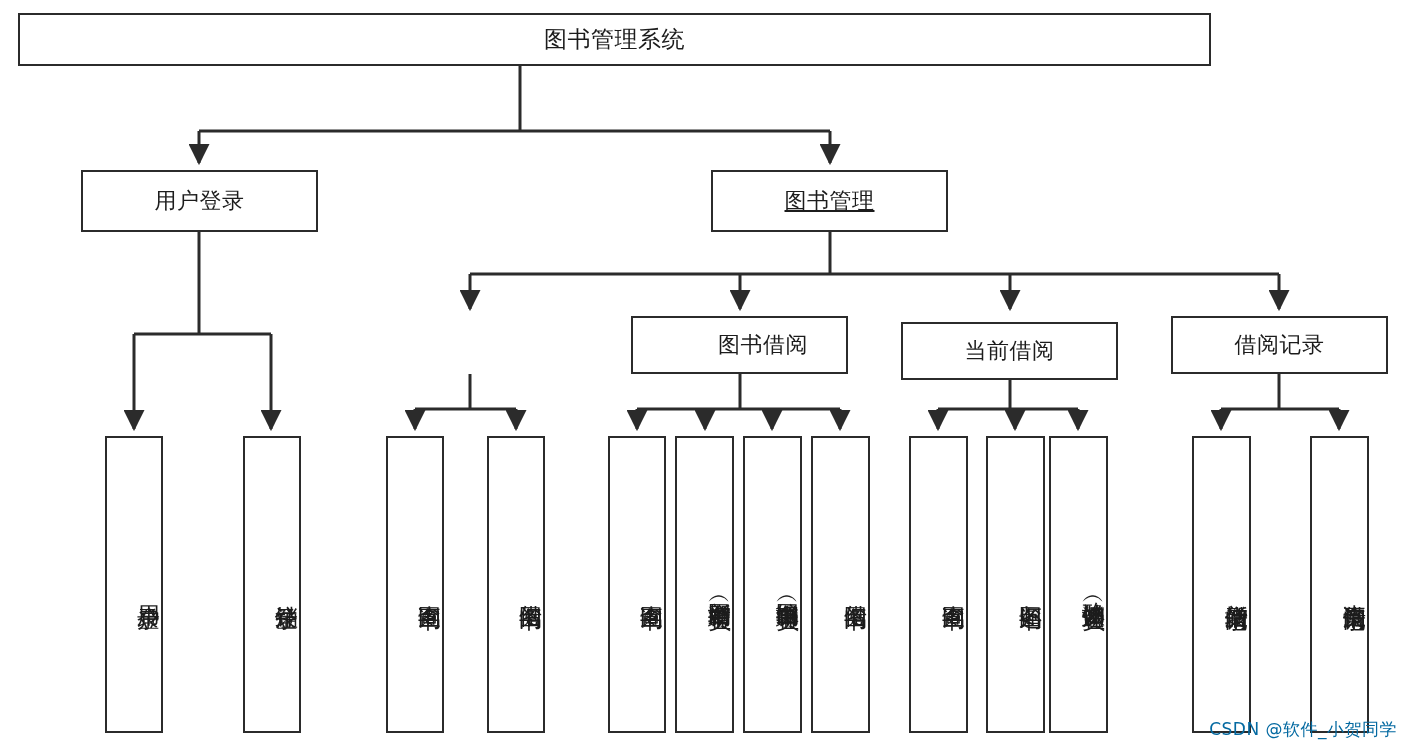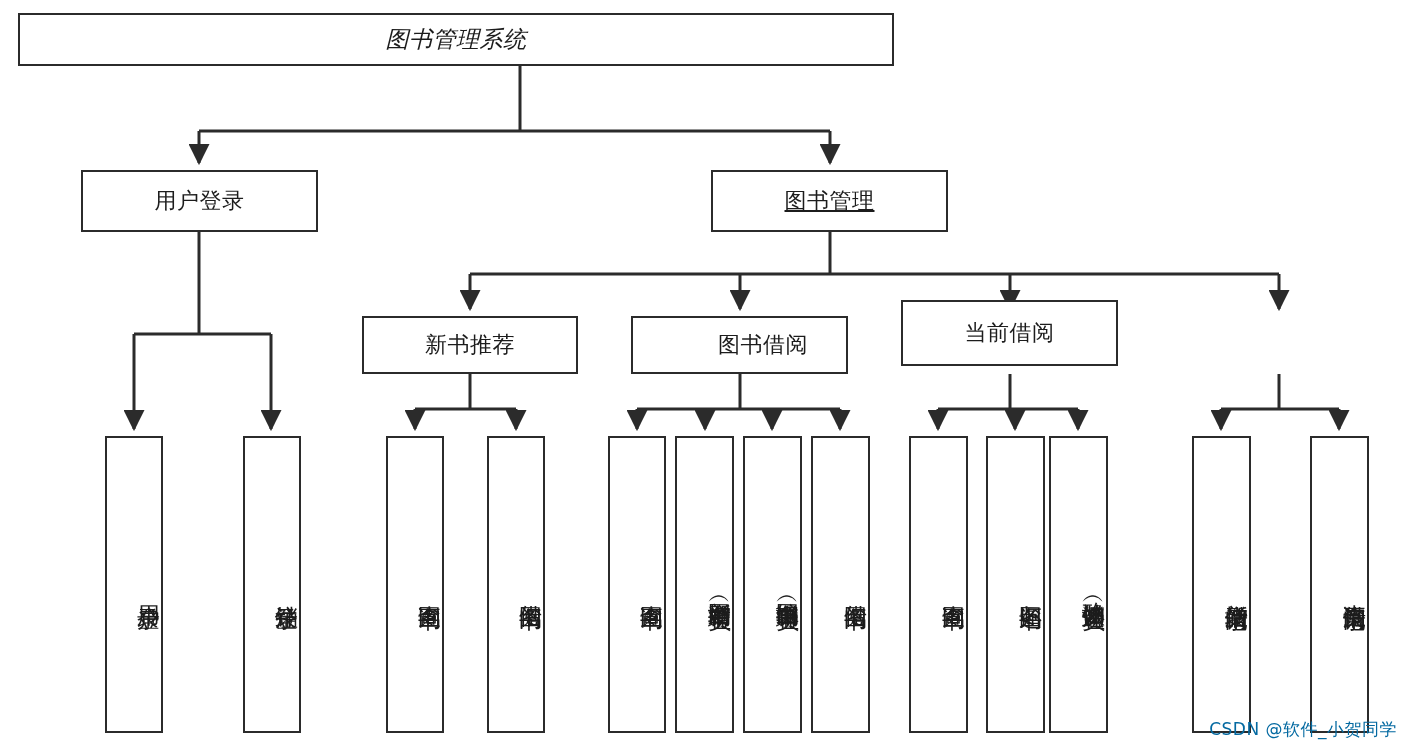--- a/index.html
+++ b/index.html
@@ -113,39 +113,39 @@
       <path d="M 1015 409 L 1015 429" marker-end="url(#arrow)"></path>
       <path d="M 1078 409 L 1078 429" marker-end="url(#arrow)"></path>
 
       <path d="M 1279 374 L 1279 409"></path>
       <path d="M 1221 409 L 1339 409"></path>
       <path d="M 1221 409 L 1221 429" marker-end="url(#arrow)"></path>
       <path d="M 1339 409 L 1339 429" marker-end="url(#arrow)"></path>
     </g>
   </svg>
 
-  <div class="node horiz root" style="left:18px; top:13px; width:876px; height:53px;font-style:italic;">
+  <div class="node horiz root" style="left:18px; top:13px; width:1193px; height:53px;">
     <span>图书管理系统</span>
   </div>
 
   <div class="node horiz" style="left:81px; top:170px; width:237px; height:62px;">
     <span>用户登录</span>
   </div>
   <div class="node horiz" style="left:711px; top:170px; width:237px; height:62px;text-decoration:underline;">
     <span>图书管理</span>
   </div>
 
-  <div class="node horiz" style="left:362px; top:316px; width:216px; height:58px;">
-    <span>新书推荐</span>
-  </div>
   <div class="node horiz" style="left:631px; top:316px; width:217px; height:58px;padding-left:47px;">
     <span>图书借阅</span>
   </div>
-  <div class="node horiz" style="left:901px; top:300px; width:217px; height:66px;">
+  <div class="node horiz" style="left:901px; top:322px; width:217px; height:58px;">
     <span>当前借阅</span>
+  </div>
+  <div class="node horiz" style="left:1171px; top:316px; width:217px; height:58px;">
+    <span>借阅记录</span>
   </div>
 
   <div class="node vert" style="left:105px; top:436px; width:58px; height:297px;">
     <span class="vlabel">用户登录</span>
   </div>
   <div class="node vert" style="left:243px; top:436px; width:58px; height:297px;">
     <span class="vlabel">注销登录</span>
   </div>
   <div class="node vert" style="left:386px; top:436px; width:58px; height:297px;">
     <span class="vlabel">查询图书</span>

